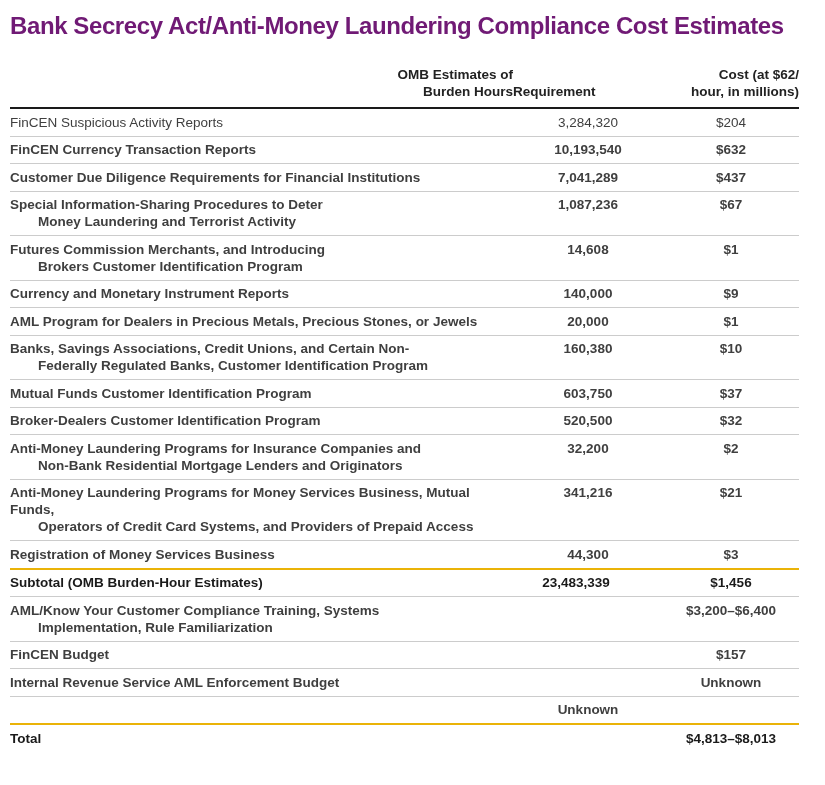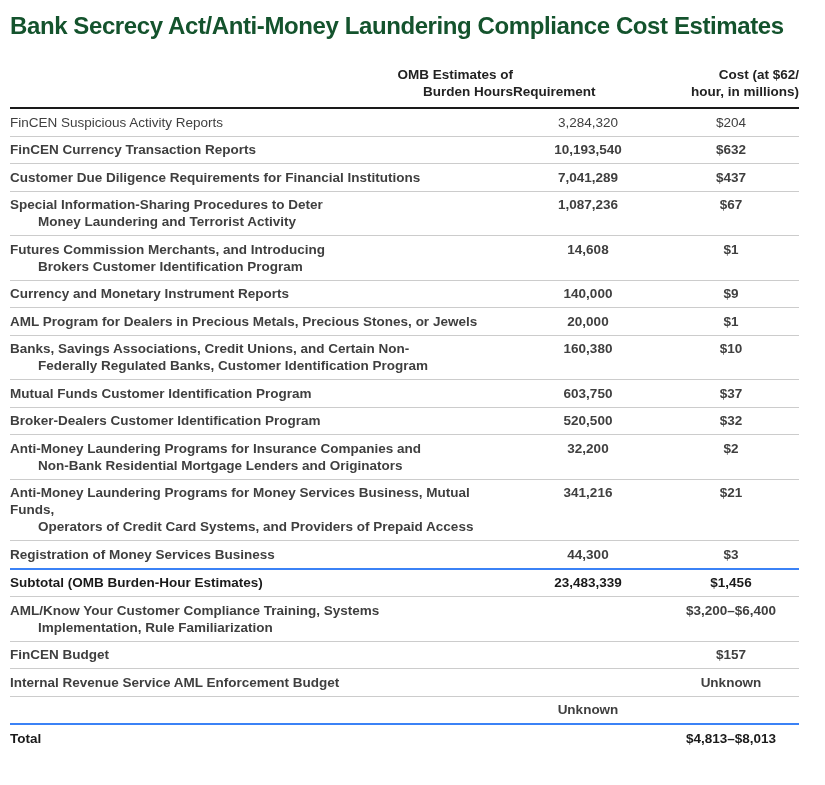--- a/index.html
+++ b/index.html
@@ -7,40 +7,40 @@
     width:825px;height:785px;overflow:hidden;box-sizing:border-box;
     font-family:"Liberation Sans","DejaVu Sans",sans-serif;
     color:#3f3f3f;
     -webkit-font-smoothing:antialiased;
   }
   .page{padding:6px 26px 0 10px;}
   .table-label{
     font-size:11.5px;color:#8a8a8a;letter-spacing:.6px;font-weight:400;
   }
   .doc-title{
-    font-size:24px;font-weight:800;color:#14532d;letter-spacing:-.4px;
+    font-size:24px;font-weight:800;color:#701a75;letter-spacing:-.4px;
     margin:7px 0 0 0;line-height:1.1;
   }
   .table{margin-top:28px;}
   .thead{
     display:grid;grid-template-columns:1fr 150px 136px;
     align-items:end;
     border-bottom:2px solid #1a1a1a;
     padding-bottom:6px;
   }
   .th{font-size:13.5px;font-weight:700;color:#222;line-height:1.25;}
   .th.num{text-align:right;}
   .row{
     display:grid;grid-template-columns:1fr 150px 136px;
     align-items:start;
     padding:4.5px 0 5px 0;
     font-size:13.5px;line-height:17px;
   }
   .row + .row{border-top:1px solid #cccccc;font-weight:bold;}
-  .row.em{border-top:2px solid #3b82f6;font-weight:700;color:#1a1a1a;}
+  .row.em{border-top:2px solid #eab308;font-weight:700;color:#1a1a1a;gap:12px;}
   .cell-req .cont{padding-left:28px;}
   .cell-num{text-align:center;white-space:nowrap;}
   .footer{
     margin-top:30px;
     display:flex;justify-content:space-between;align-items:flex-end;
   }
   .source{font-size:12.5px;color:#5f5f5f;line-height:1.3;}
   .source .lbl{font-weight:700;color:#3c3c3c;}
 </style>
 </head>

